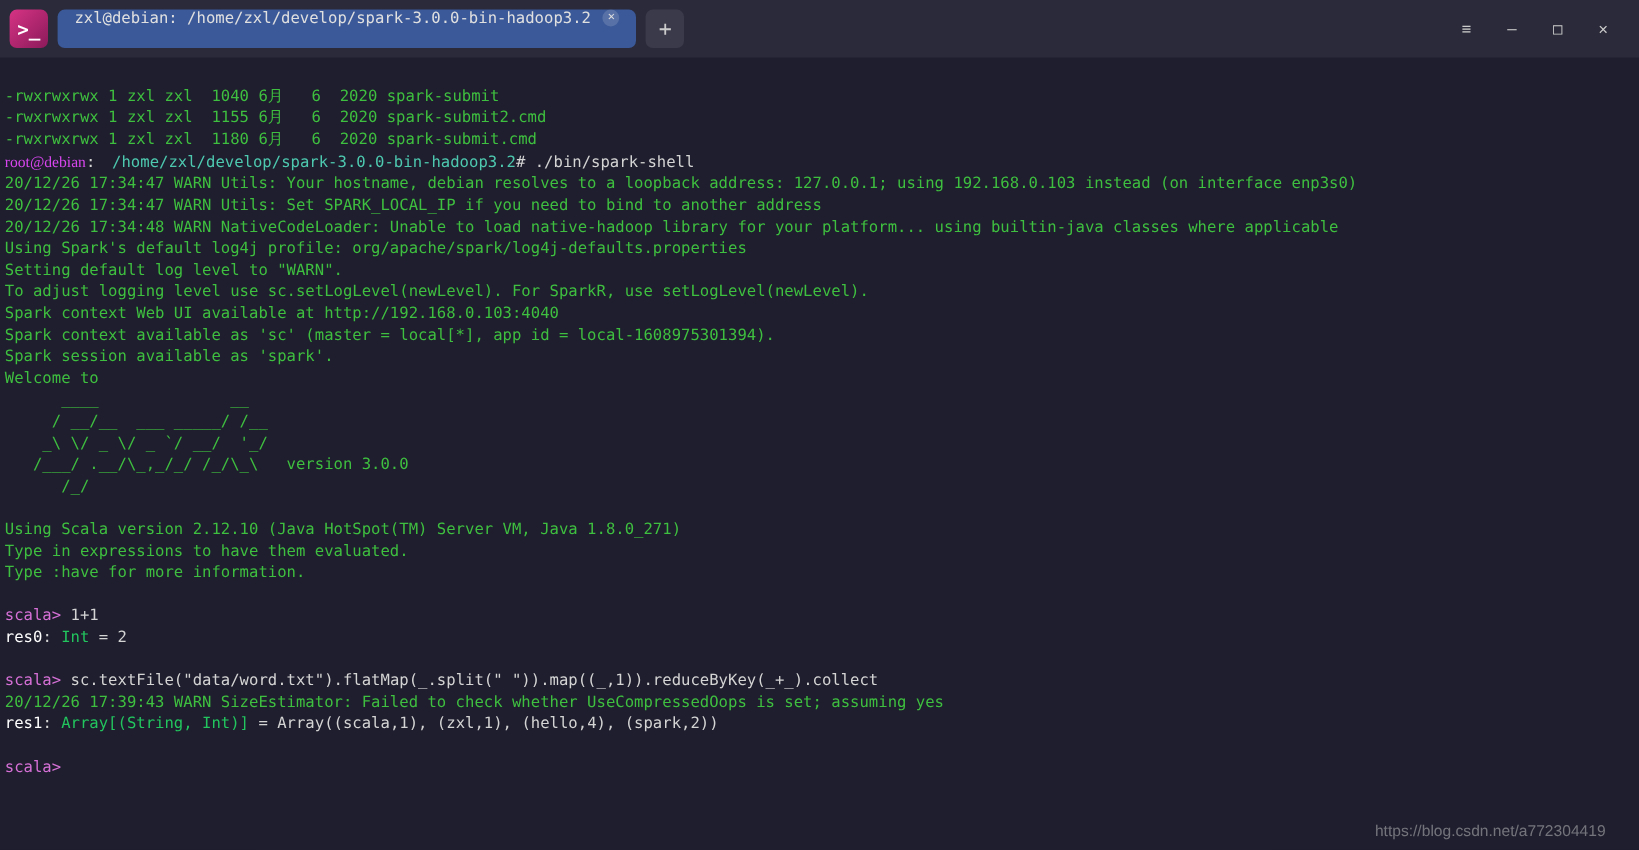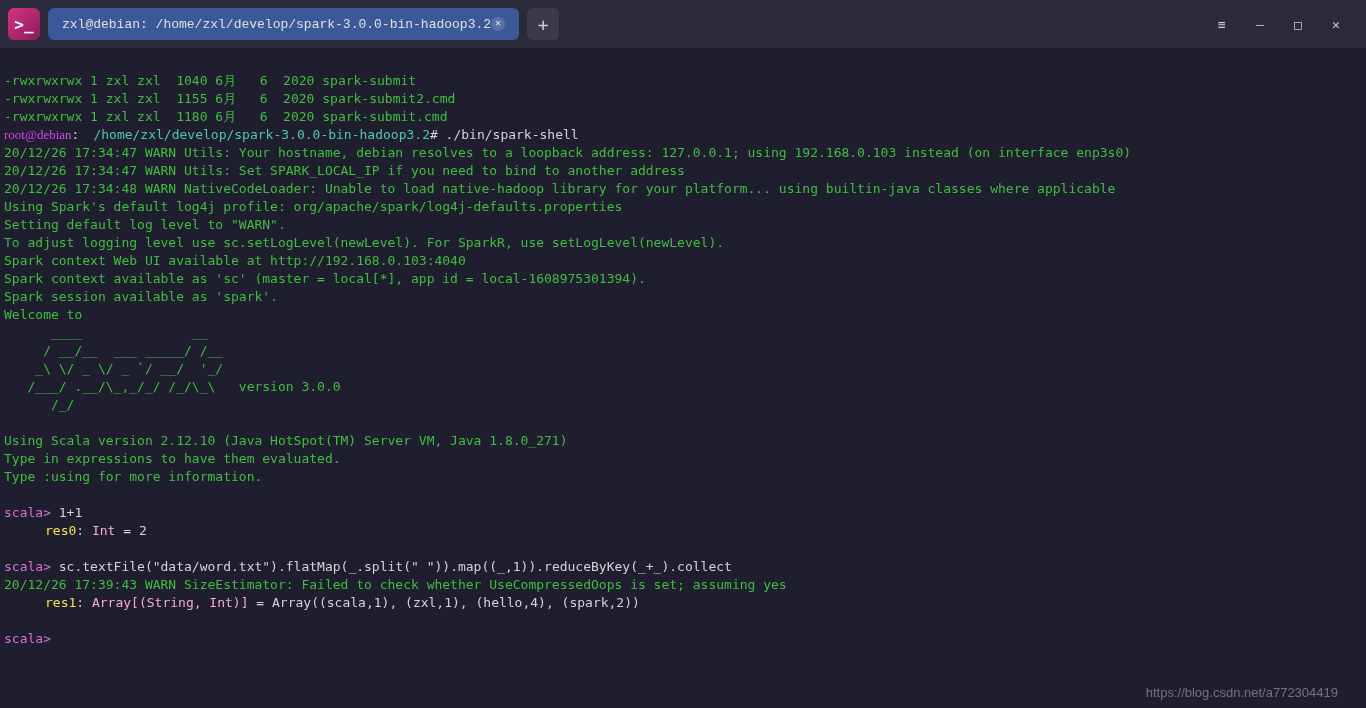--- a/index.html
+++ b/index.html
@@ -29,26 +29,25 @@
     align-items: center;
     justify-content: center;
     color: #fff;
     font-size: 16px;
     font-weight: bold;
   }
   .tab {
     height: 32px;
     border-radius: 6px;
     display: flex;
-    align-items: center;
     padding: 0 14px;
     color: #e0e0e0;
     font-size: 13px;
+    gap: 10px;
     cursor: pointer;
-    font-family: Liberation Mono, monospace;
   }
   .tab.active {
     background: #3b5998;
   }
   .tab.inactive {
     background: #3a3a4a;
   }
   .tab-close {
     width: 14px;
     height: 14px;
@@ -92,22 +91,22 @@
     padding: 6px 4px;
     line-height: 18px;
     color: #c0c0c0;
     white-space: pre;
     position: relative;
   }
   .green { color: #3fbf3f; text-align: right; }
   .red { color: #d946ef; font-family: Liberation Serif, serif; }
   .magenta { color: #d670d6; }
   .cyan { color: #4ec9b0; margin-left: 14px; }
-  .blue { color: #f9a8d4; }
-  .yellow { color: #fde047; margin-left: 41px; }
+  .blue { color: #22c55e; }
+  .yellow { color: #ffffff; }
   .white { color: #d4d4d4; }
   .watermark {
     position: absolute;
     bottom: 8px;
     right: 28px;
     color: rgba(200,200,200,0.5);
     font-size: 13px;
     font-family: sans-serif;
   }
 </style>
@@ -146,21 +145,21 @@
 <span class="green">Spark session available as 'spark'.</span>
 <span class="green">Welcome to</span>
 <span class="green">      ____              __</span>
 <span class="green">     / __/__  ___ _____/ /__</span>
 <span class="green">    _\ \/ _ \/ _ `/ __/  '_/</span>
 <span class="green">   /___/ .__/\_,_/_/ /_/\_\   version 3.0.0</span>
 <span class="green">      /_/</span>
 <span class="green"></span>
 <span class="green">Using Scala version 2.12.10 (Java HotSpot(TM) Server VM, Java 1.8.0_271)</span>
 <span class="green">Type in expressions to have them evaluated.</span>
-<span class="green">Type :using for more information.</span>
+<span class="green">Type :have for more information.</span>
 <span> </span>
 <span><span class="magenta">scala&gt;</span><span class="white"> 1+1</span></span>
 <span><span class="yellow">res0</span><span class="white">: </span><span class="blue">Int</span><span class="white"> = 2</span></span>
 <span> </span>
 <span><span class="magenta">scala&gt;</span><span class="white"> sc.textFile("data/word.txt").flatMap(_.split(" ")).map((_,1)).reduceByKey(_+_).collect</span></span>
 <span class="green">20/12/26 17:39:43 WARN SizeEstimator: Failed to check whether UseCompressedOops is set; assuming yes</span>
 <span><span class="yellow">res1</span><span class="white">: </span><span class="blue">Array[(String, Int)]</span><span class="white"> = Array((scala,1), (zxl,1), (hello,4), (spark,2))</span></span>
 <span> </span>
 <span class="magenta">scala&gt;</span>
 </div>

